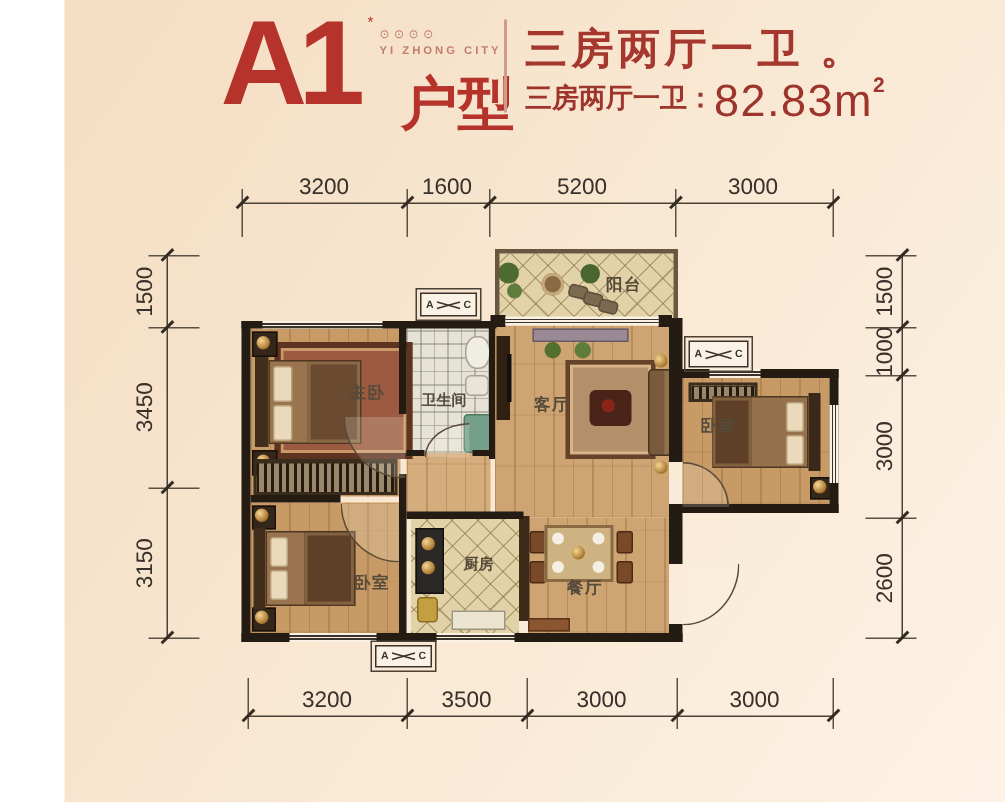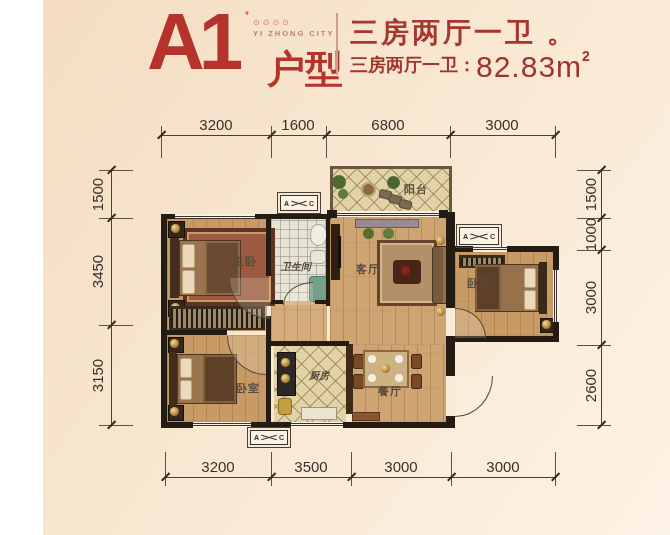--- a/index.html
+++ b/index.html
@@ -37,21 +37,21 @@
   .btile{position:absolute;background-color:#e6e3d6;background-image:
     repeating-linear-gradient(0deg,rgba(125,125,108,.45) 0 1px,rgba(255,255,255,0) 1px 9px),
     repeating-linear-gradient(90deg,rgba(125,125,108,.45) 0 1px,rgba(255,255,255,0) 1px 9px);}
   
   .wall{position:absolute;background:#241b13;}
   .twall{position:absolute;background:#6a573f;}
   .winH{position:absolute;height:6px;background:linear-gradient(#f8f1e4 0 1.5px,#3b332b 1.5px 2.5px,#f8f1e4 2.5px 3.5px,#3b332b 3.5px 4.5px,#f8f1e4 4.5px 6px);}
   .winV{position:absolute;width:6px;background:linear-gradient(90deg,#f8f1e4 0 1.5px,#3b332b 1.5px 2.5px,#f8f1e4 2.5px 3.5px,#3b332b 3.5px 4.5px,#f8f1e4 4.5px 6px);}
   .door{position:absolute;border:1.3px solid #5a4936;background:rgba(250,244,232,.2);}
   .rlabel{position:absolute;font-size:11px;font-weight:bold;letter-spacing:1px;color:#564a3a;}
-  .rlabel.sm{font-size:10px;letter-spacing:0;font-style:italic;}
+  .rlabel.sm{font-size:10px;letter-spacing:0;}
   
   .acbox{position:absolute;border:1.5px solid #3b332b;outline:1px solid #4a4136;outline-offset:2px;
     background:rgba(250,243,230,.92);display:flex;align-items:center;padding:0 3px;box-sizing:border-box;
     font-size:7px;font-weight:bold;color:#3b332b;}
   .acx{flex:1;position:relative;height:100%;margin:0 2px;}
   .acx::before,.acx::after{content:"";position:absolute;left:0;top:48%;width:100%;height:1.2px;background:#3b332b;}
   .acx::before{transform:rotate(16deg);} .acx::after{transform:rotate(-16deg);}
   
   .lamp{position:absolute;width:9px;height:9px;border-radius:50%;background:radial-gradient(circle at 35% 35%,#f4d694,#b3823a 60%,#6a4516);}
   .pil{position:absolute;background:#ead9bb;border:1px solid #b9a27e;border-radius:2px;}
@@ -83,21 +83,21 @@
   <div class="dext" style="left:283px;top:126px;width:1px;height:32px"></div>
   <div class="dext" style="left:407px;top:126px;width:1px;height:32px"></div>
   <div class="dext" style="left:512px;top:126px;width:1px;height:32px"></div>
   <div class="tick" style="left:113px;top:134px"></div>
   <div class="tick" style="left:223px;top:134px"></div>
   <div class="tick" style="left:278px;top:134px"></div>
   <div class="tick" style="left:402px;top:134px"></div>
   <div class="tick" style="left:507px;top:134px"></div>
   <div class="dnum" style="left:143px;top:116px">3200</div>
   <div class="dnum" style="left:225px;top:116px">1600</div>
-  <div class="dnum" style="left:315px;top:116px">6800</div>
+  <div class="dnum" style="left:315px;top:116px">5200</div>
   <div class="dnum" style="left:429px;top:116px">3000</div>
 
   <div class="dline" style="left:122px;top:477px;width:390px;height:1px"></div>
   <div class="dext" style="left:122px;top:452px;width:1px;height:34px"></div>
   <div class="dext" style="left:228px;top:452px;width:1px;height:34px"></div>
   <div class="dext" style="left:308px;top:452px;width:1px;height:34px"></div>
   <div class="dext" style="left:408px;top:452px;width:1px;height:34px"></div>
   <div class="dext" style="left:512px;top:452px;width:1px;height:34px"></div>
   <div class="tick" style="left:117px;top:476px"></div>
   <div class="tick" style="left:223px;top:476px"></div>

